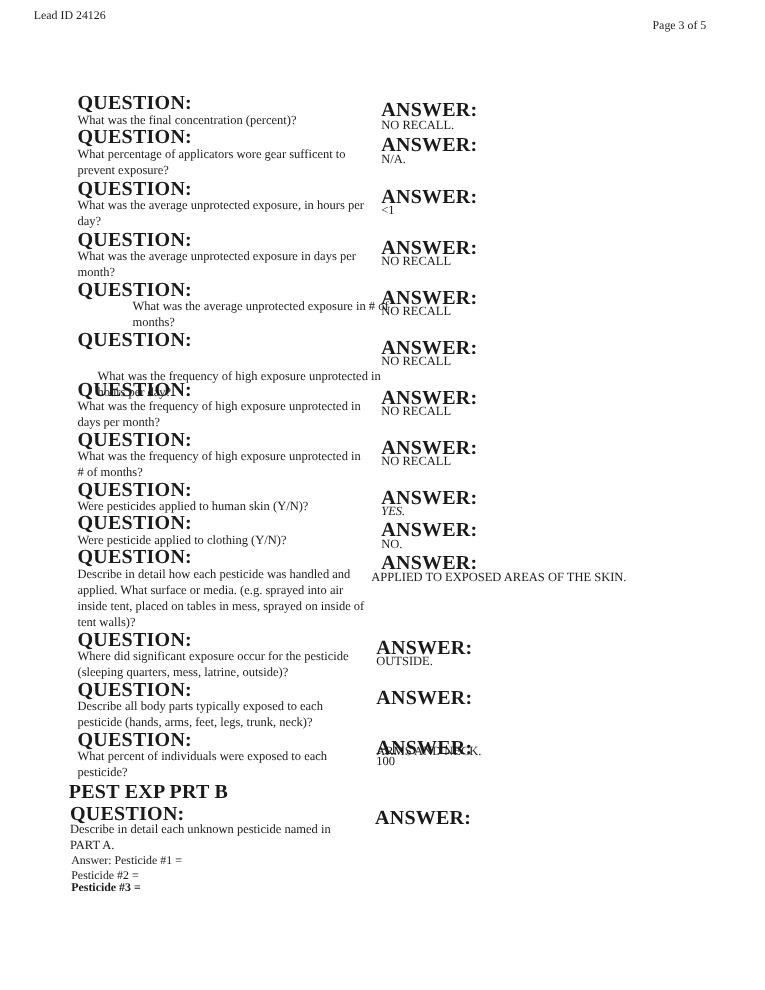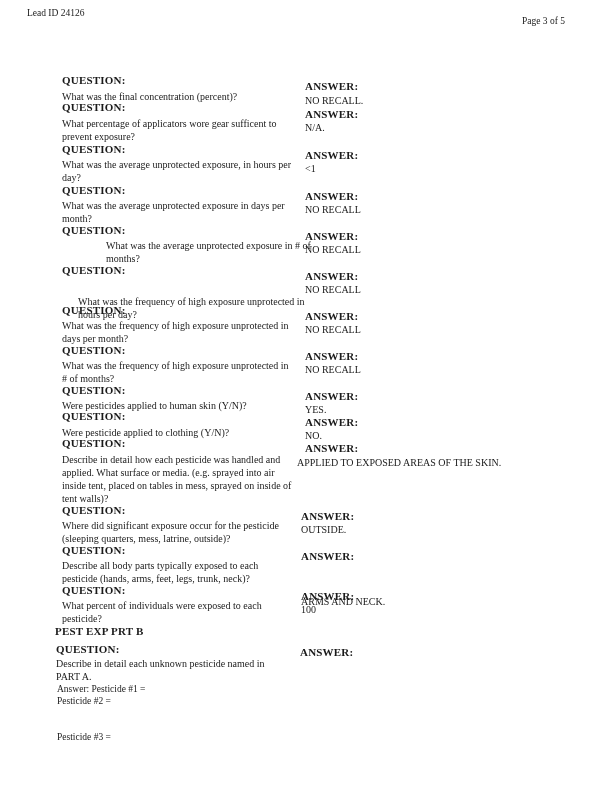--- a/index.html
+++ b/index.html
@@ -1,20 +1,20 @@
 <!DOCTYPE html>
 <html><head>
   <meta charset="utf-8">
   <style>
     html, body { margin: 0; padding: 0; background: #ffffff; }
     body { width: 612px; height: 792px; position: relative; overflow: hidden;
            font-family: "Liberation Serif", "DejaVu Serif", serif; color: #1a1a1a; }
     .abs { position: absolute; white-space: nowrap; }
     .hdr { font-size: 9.5px; }
-    .qlabel, .alabel, .section { font-weight: bold; font-size: 11px; letter-spacing: 0.2px; }
+    .qlabel, .alabel, .section { font-weight: bold; font-size: 16px; letter-spacing: 0.2px; }
     .qtext { font-size: 10px; line-height: 13px; white-space: normal; width: 232px; }
     .aval { font-size: 10px; }
     .sub { font-size: 9.5px; line-height: 12px; }
   </style>
 </head>
 <body>
 
 <div>
   <div class="abs hdr" style="left:27px; top:8px;">Lead ID 24126</div>
   <div class="abs hdr" style="left:522px; top:16px;">Page  3  of   5</div>
@@ -55,21 +55,21 @@
   <div class="abs aval" style="left:305px; top:324px;">NO RECALL</div>
 
   <div class="abs qlabel" style="left:62px; top:344px;">QUESTION:</div>
   <div class="abs qtext" style="left:62px; top:359px;">What was the frequency of high exposure unprotected in # of months?</div>
   <div class="abs alabel" style="left:305px; top:350px;">ANSWER:</div>
   <div class="abs aval" style="left:305px; top:364px;">NO RECALL</div>
 
   <div class="abs qlabel" style="left:62px; top:384px;">QUESTION:</div>
   <div class="abs qtext" style="left:62px; top:399px;">Were pesticides applied to human skin (Y/N)?</div>
   <div class="abs alabel" style="left:305px; top:390px;">ANSWER:</div>
-  <div class="abs aval" style="left:305px; top:404px;">YES.</div>
+  <div class="abs aval" style="left:305px; top:404px;font-style:italic;">YES.</div>
 
   <div class="abs qlabel" style="left:62px; top:410px;">QUESTION:</div>
   <div class="abs qtext" style="left:62px; top:426px;">Were pesticide applied to clothing (Y/N)?</div>
   <div class="abs alabel" style="left:305px; top:416px;">ANSWER:</div>
   <div class="abs aval" style="left:305px; top:430px;">NO.</div>
 
   <div class="abs qlabel" style="left:62px; top:437px;">QUESTION:</div>
   <div class="abs qtext" style="left:62px; top:453px;">Describe in detail how each pesticide was handled and applied.  What surface or media. (e.g. sprayed into air inside tent, placed on tables in mess, sprayed on inside of tent walls)?</div>
   <div class="abs alabel" style="left:305px; top:442px;">ANSWER:</div>
   <div class="abs aval" style="left:297px; top:457px;">APPLIED TO EXPOSED AREAS OF THE SKIN.</div>
@@ -88,14 +88,14 @@
   <div class="abs qtext" style="left:62px; top:599px;">What percent of individuals were exposed to each pesticide?</div>
   <div class="abs alabel" style="left:301px; top:590px;">ANSWER:</div>
   <div class="abs aval" style="left:301px; top:604px;">100</div>
 
   <div class="abs section" style="left:55px; top:625px;">PEST EXP PRT B</div>
   <div class="abs qlabel" style="left:56px; top:643px;">QUESTION:</div>
   <div class="abs qtext" style="left:56px; top:657px;">Describe in detail each unknown pesticide named in PART A.</div>
   <div class="abs alabel" style="left:300px; top:646px;">ANSWER:</div>
   <div class="abs sub" style="left:57px; top:683px;">Answer:  Pesticide #1 =</div>
   <div class="abs sub" style="left:57px; top:695px;">Pesticide #2 =</div>
-  <div class="abs sub" style="left:57px; top:731px;">Pesticide #3 =</div>
+  <div class="abs sub" style="left:57px; top:705px;font-weight:bold;">Pesticide #3 =</div>
 </div>
 
 </body></html>

